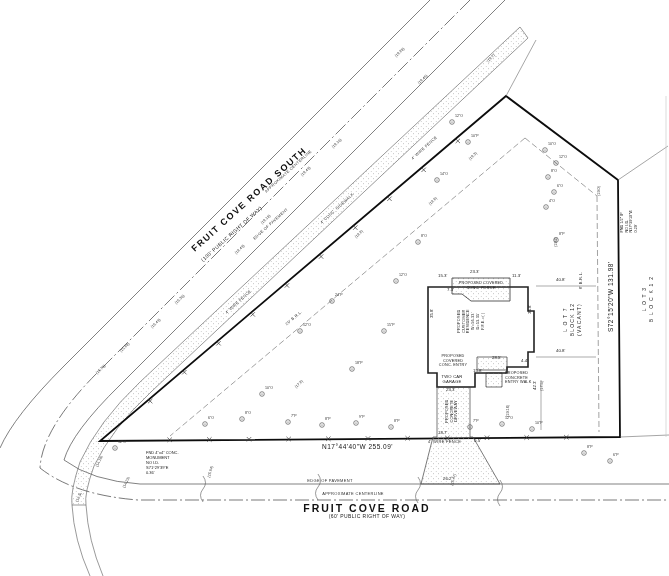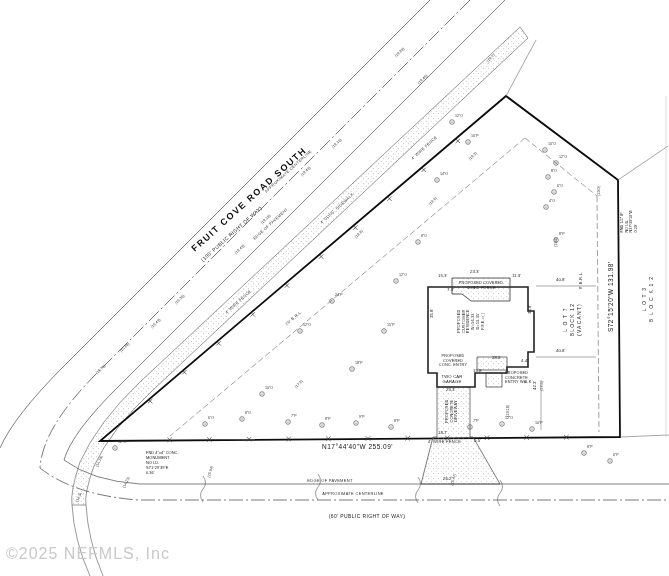--- a/index.html
+++ b/index.html
@@ -183,20 +183,21 @@
   <div id="labels">
 
     <div class="lbl road-name" style="left:175px;top:198px;width:140px;transform:rotate(-42deg);">FRUIT COVE ROAD SOUTH</div>
     <div class="lbl row-label" style="left:185px;top:213px;width:135px;transform:rotate(-42deg);">(100' PUBLIC RIGHT OF WAY)</div>
     <div class="lbl tiny" style="left:258px;top:170px;width:60px;transform:rotate(-42deg);">APPROXIMATE CENTERLINE</div>
     <div class="lbl tiny" style="left:248px;top:221px;width:48px;transform:rotate(-42deg);">EDGE OF PAVEMENT</div>
     <div class="lbl tiny" style="left:315px;top:205px;width:48px;transform:rotate(-42deg);">4' CONC. SIDEWALK</div>
 
     <div class="lbl tiny c" style="left:300px;top:479px;width:60px;">EDGE OF PAVEMENT</div>
     <div class="lbl tiny c" style="left:320px;top:492px;width:66px;">APPROXIMATE CENTERLINE</div>
+    <div class="lbl road-name-main c" style="left:302px;top:502px;width:130px;">FRUIT COVE ROAD</div>
     <div class="lbl row-label c" style="left:307px;top:514px;width:120px;">(60' PUBLIC RIGHT OF WAY)</div>
 
     <div class="lbl bearing" style="left:322px;top:443px;">N17°44'40"W   255.09'</div>
     <div class="lbl bearing c" style="left:536px;top:293px;width:150px;transform:rotate(-90deg);">S72°15'20"W   131.98'</div>
 
     <div class="lbl tiny" style="left:428px;top:440px;">4' WIRE FENCE</div>
     <div class="lbl tiny" style="left:222px;top:300px;transform:rotate(-42deg);">4' WIRE FENCE</div>
     <div class="lbl tiny" style="left:408px;top:146px;transform:rotate(-42deg);">4' WIRE FENCE</div>
 
     <div class="lbl lot c" style="left:546px;top:309px;width:52px;transform:rotate(-90deg);">
@@ -251,21 +252,20 @@
       <div>S71°29'39"E</div>
       <div>0.36'</div>
     </div>
     <div class="lbl mon" style="left:606px;top:200px;width:46px;font-size:3.8px;transform:rotate(-90deg);">
       <div>FND 1/2" IP</div>
       <div>NO I.D.</div>
       <div>N37°39'10"W</div>
       <div>0.29'</div>
     </div>
 
-    <div class="lbl watermark" style="left:6px;top:545px;">©2025 NEFMLS, Inc</div>
   </div>
 
   <div id="annos">
       <span class="anno dim" style="left: 438px; top: 273px;">15.3'</span>
       <span class="anno dim" style="left: 470px; top: 269px;">23.3'</span>
       <span class="anno dim" style="left: 512px; top: 273px;">11.3'</span>
       <span class="anno dim" style="left: 447px; top: 287px;">7.3'</span>
       <span class="anno dim" style="left: 429px; top: 318px; transform: rotate(-90deg);">35.8'</span>
       <span class="anno dim" style="left: 527px; top: 314px; transform: rotate(-90deg);">35.8'</span>
       <span class="anno dim" style="left: 492px; top: 355px;">28.5'</span>

